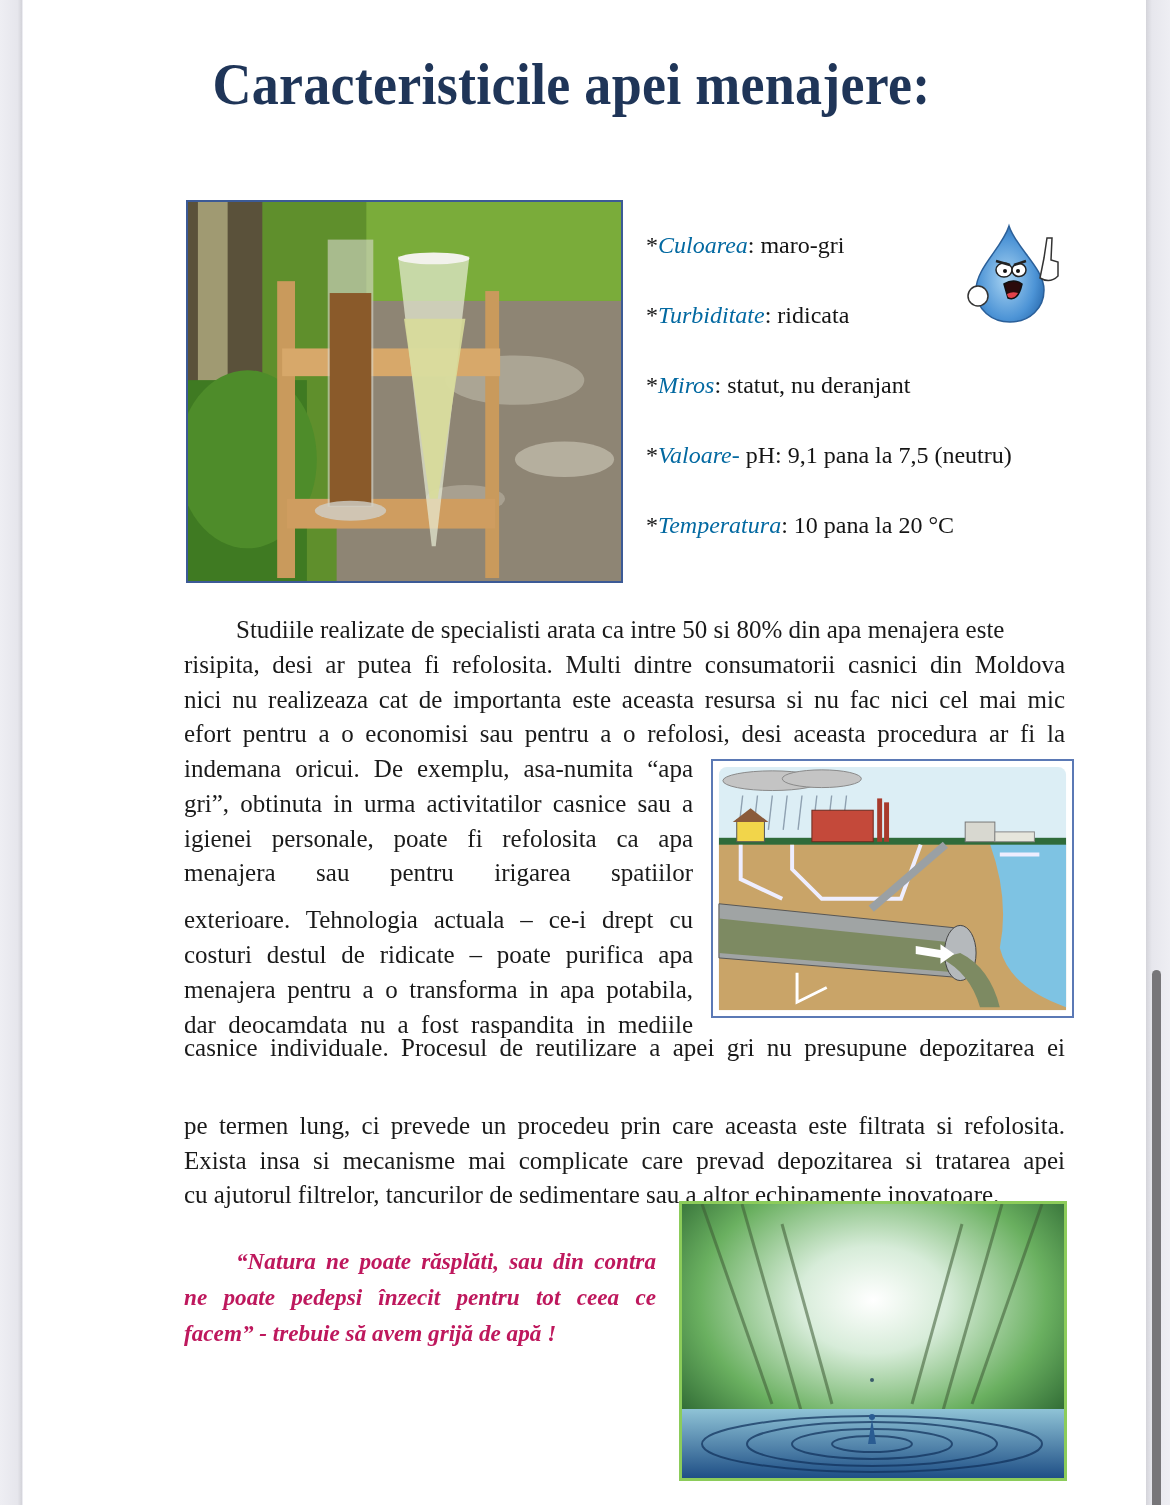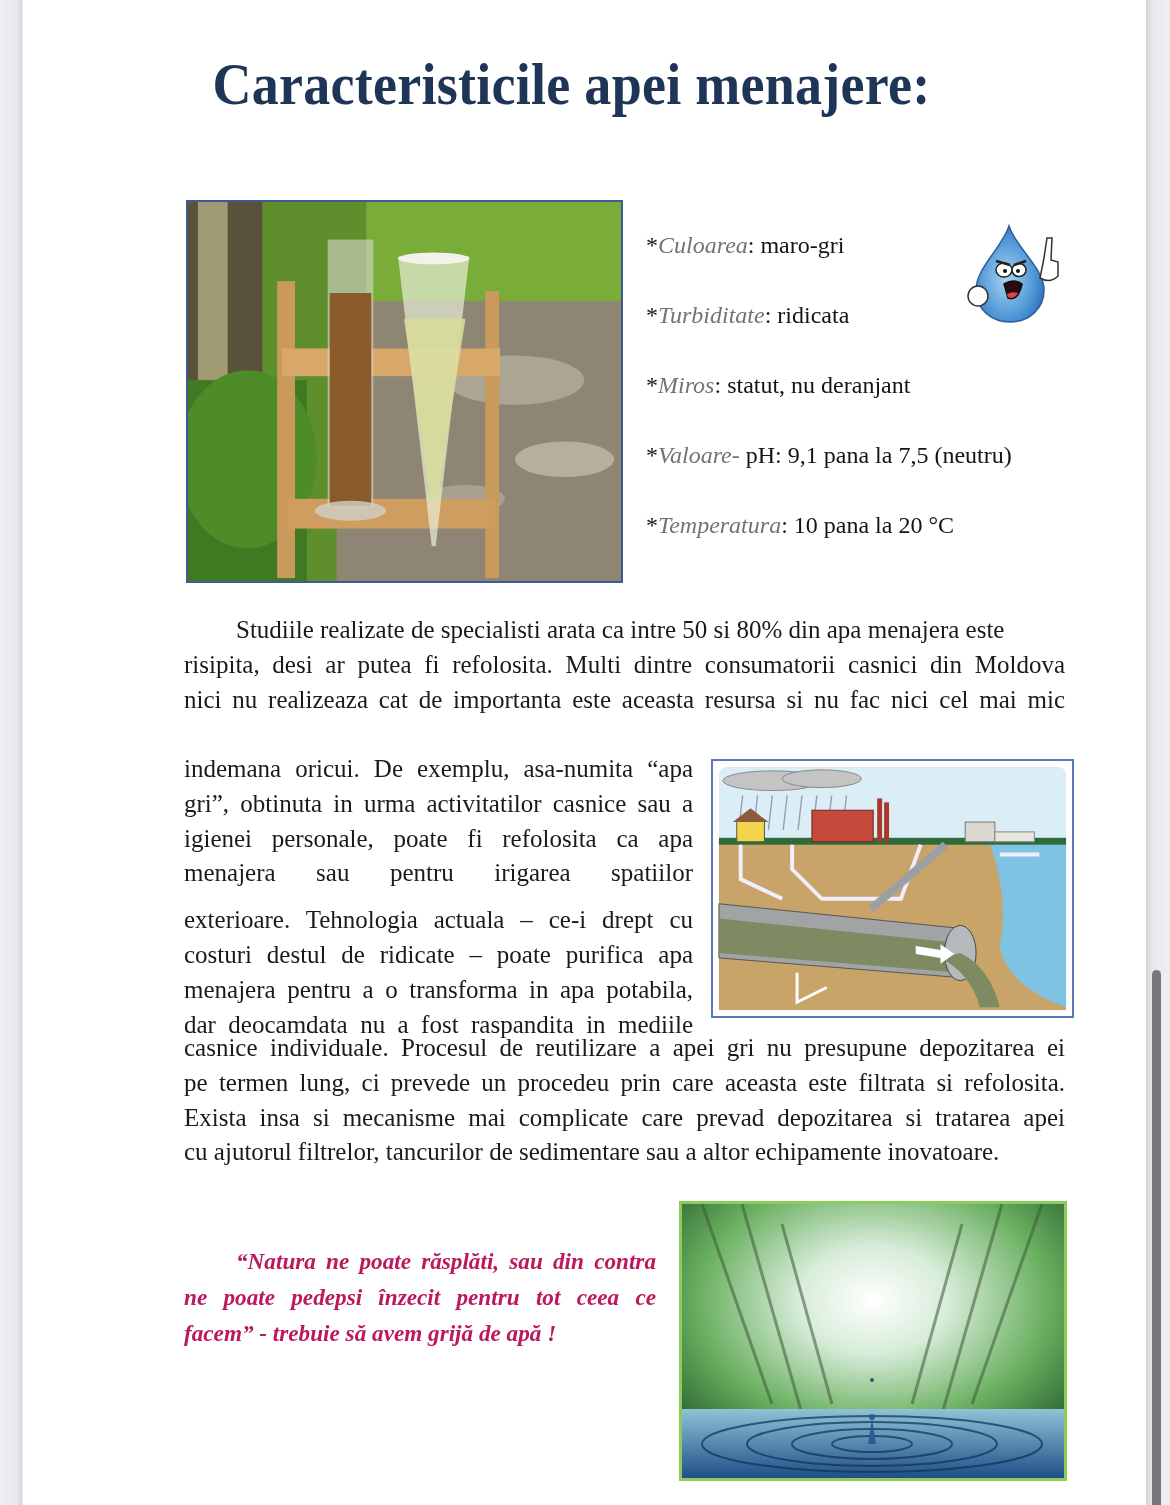--- a/index.html
+++ b/index.html
@@ -23,21 +23,21 @@
   }
 
   
   .photo1 { position:absolute; left:186px; top:200px; width:437px; height:383px;
     border:2px solid #3c5a96; box-sizing:border-box; overflow:hidden;
     background:linear-gradient(180deg,#5d8a2e 0%,#7fae3e 25%,#6b7a4a 48%,#8a7e6a 60%,#a19a8a 100%); }
   .photo1 svg { display:block; width:100%; height:100%; }
 
   .props { position:absolute; left:646px; top:226px; width:420px; }
   .prop { position:absolute; left:0; font-size:24px; color:#141414; white-space:nowrap; }
-  .prop .lbl { color:#737373; font-style:italic;margin-top:32px; }
+  .prop .lbl { color:#0369a1; font-style:italic;margin-top:32px; }
 
   .drop-mascot { position:absolute; left:952px; top:218px; width:115px; height:105px; }
 
   .para { position:absolute; font-size:25px; line-height:34.8px; color:#1a1a1a;
     text-align:justify; }
   .para-full { left:184px; width:881px; }
   .para-narrow { left:184px; width:509px; }
   .indent { display:inline-block; width:52px; }
 
   .diagram { position:absolute; left:711px; top:759px; width:363px; height:259px;
@@ -129,36 +129,37 @@
     <path d="M55 76 Q60 73 66 75 Q62 82 56 79 Z" fill="#e2424a"></path>
     <circle cx="26" cy="78" r="10" fill="#fff" stroke="#333" stroke-width="1.5"></circle>
     <path d="M88 60 L92 40 L95 20 L100 20 L99 42 L106 44 L106 58 Q98 66 88 60 Z" fill="#fff" stroke="#333" stroke-width="1.5"></path>
   </svg>
 </div>
 
 <div class="para para-full" style="top:613px;">
   <div><span class="indent"></span><span>Studiile realizate de specialisti arata ca intre 50 si 80% din apa menajera este</span></div>
   <div style="text-align-last:justify;">risipita, desi ar putea fi refolosita. Multi dintre consumatorii casnici din  Moldova</div>
   <div style="text-align-last:justify;">nici nu realizeaza cat de importanta este aceasta resursa si nu fac nici cel mai mic</div>
+  <div style="text-align-last:justify;">efort pentru a o economisi sau pentru a o refolosi, desi aceasta procedura ar fi la</div>
 </div>
 
 <div class="para para-narrow" style="top:752px;">
   <div style="text-align-last:justify;">indemana oricui. De exemplu, asa-numita “apa</div>
   <div style="text-align-last:justify;">gri”, obtinuta in urma activitatilor casnice sau a</div>
   <div style="text-align-last:justify;">igienei personale, poate fi refolosita ca apa</div>
   <div style="text-align-last:justify;">menajera sau pentru irigarea spatiilor</div>
   <div style="text-align-last:justify;margin-top:12px;">exterioare. Tehnologia actuala – ce-i drept cu</div>
   <div style="text-align-last:justify;">costuri destul de ridicate – poate purifica apa</div>
   <div style="text-align-last:justify;">menajera pentru a o transforma in apa potabila,</div>
   <div style="text-align-last:justify;">dar deocamdata nu a fost raspandita in mediile</div>
 </div>
 
 <div class="para para-full" style="top:1031px;">
   <div style="text-align-last:justify;">casnice individuale. Procesul de reutilizare a apei gri nu presupune depozitarea ei</div>
-  <div style="text-align-last:justify;">pe termen lung, ci prevede un procedeu prin care aceasta este filtrata si refolosita.</div>
+  <div style="text-align-last:justify;margin-top:43px;">pe termen lung, ci prevede un procedeu prin care aceasta este filtrata si refolosita.</div>
   <div style="text-align-last:justify;">Exista insa si mecanisme mai complicate care prevad depozitarea si tratarea apei</div>
   <div>cu ajutorul filtrelor, tancurilor de sedimentare sau a altor echipamente inovatoare.</div>
 </div>
 
 <div class="diagram">
   <svg viewBox="0 0 363 259" preserveAspectRatio="none">
     <rect x="6" y="6" width="351" height="247" rx="8" fill="#dceef5"></rect>
     <rect x="6" y="84" width="351" height="169" fill="#c9a468"></rect>
     <path d="M280 84 Q300 140 290 190 Q300 230 357 250 L357 84 Z" fill="#7ec3e3"></path>
     <rect x="6" y="78" width="351" height="7" fill="#2f6b3a"></rect>

